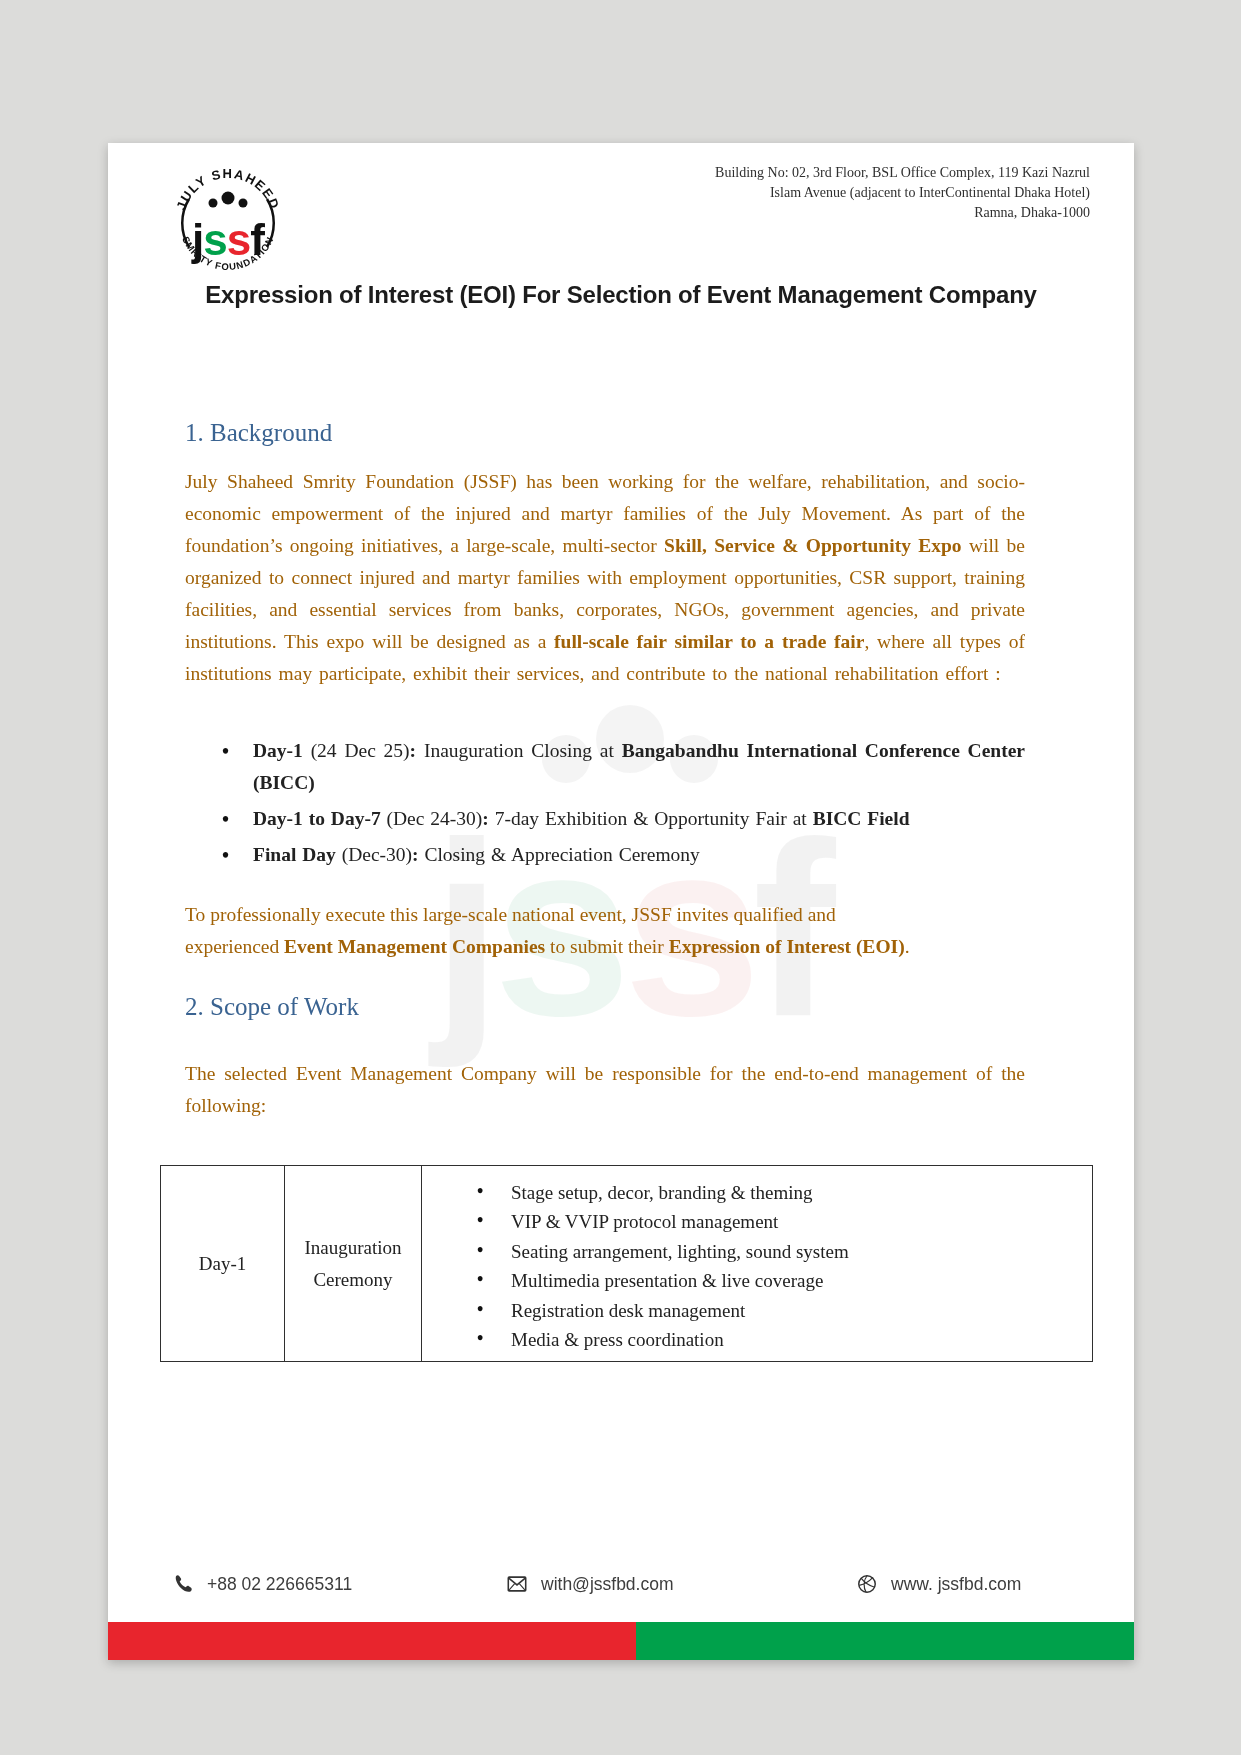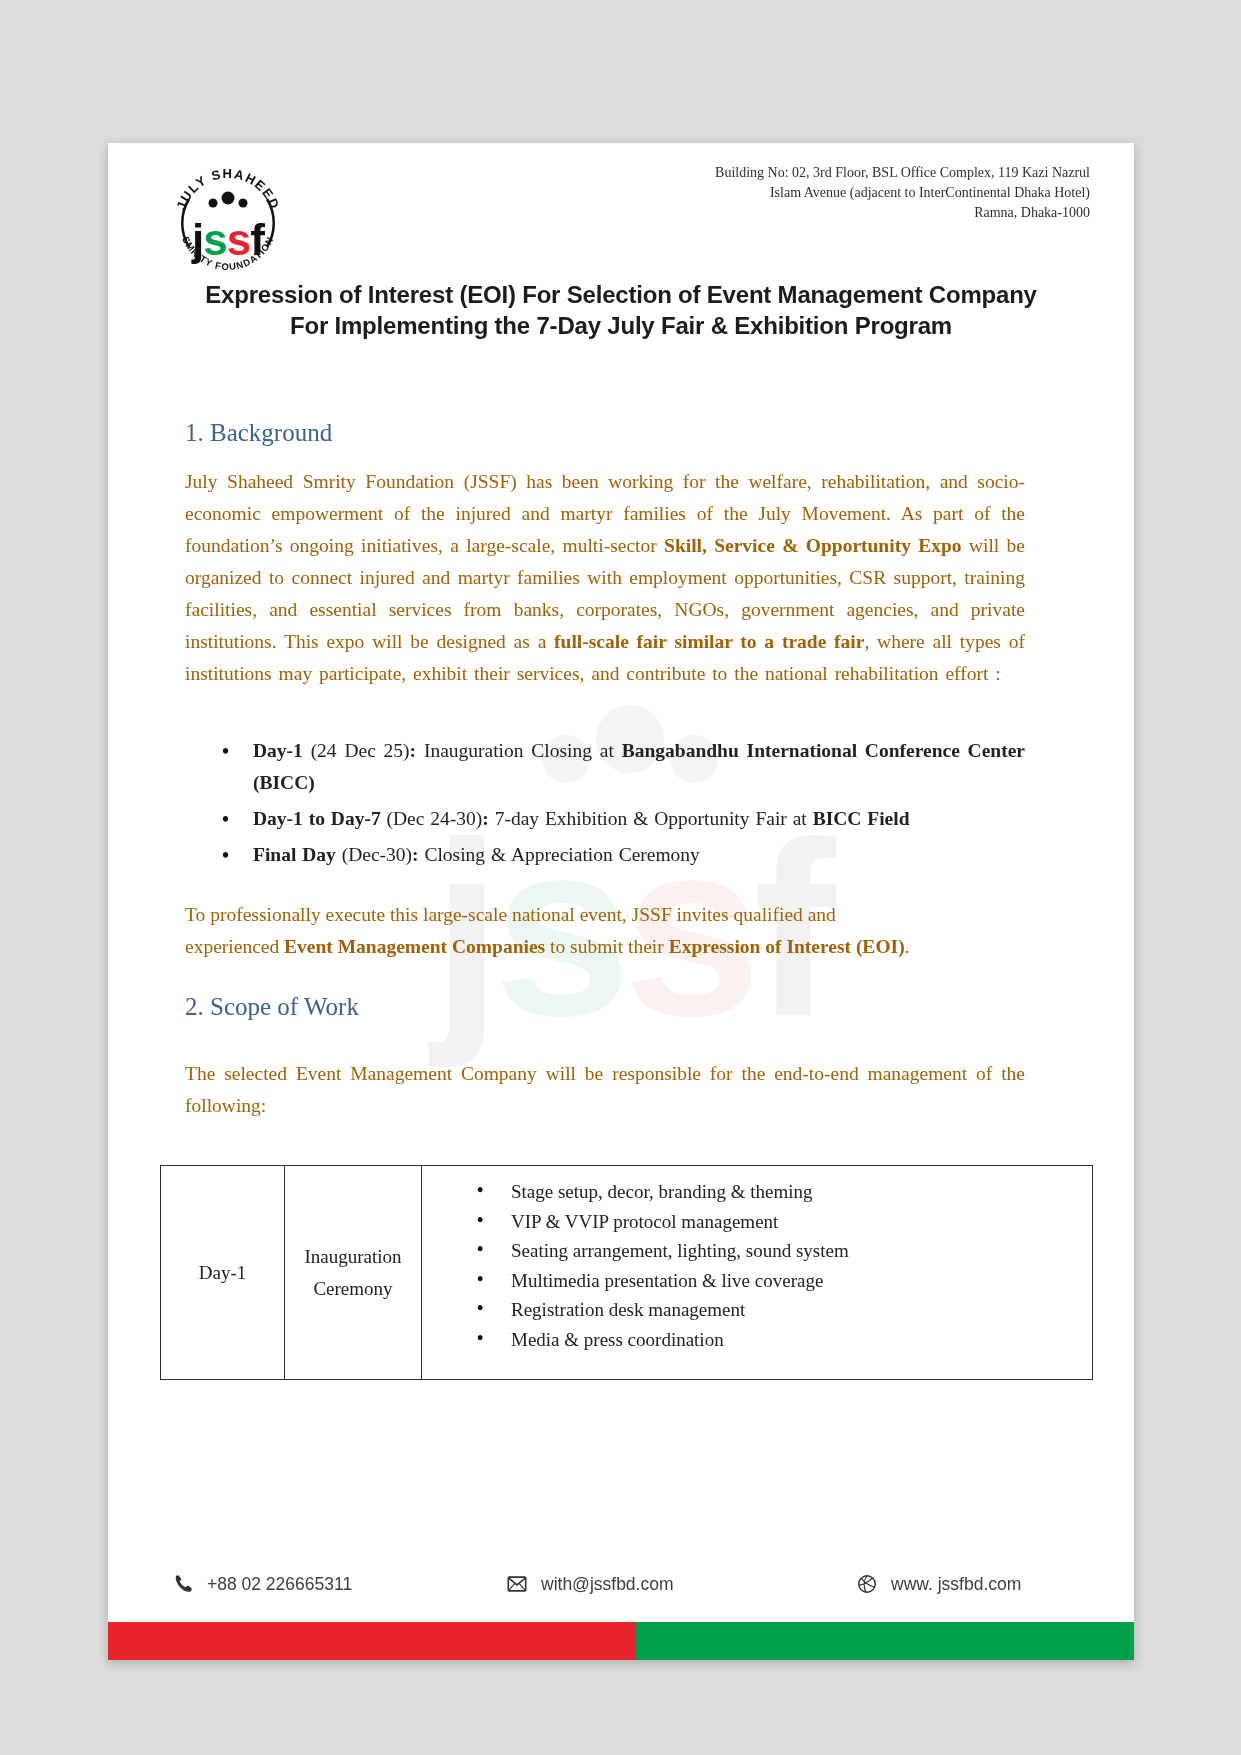--- a/index.html
+++ b/index.html
@@ -54,21 +54,21 @@
   #bg-bullets li::before{content:"\2022";position:absolute;left:-31px;top:0;
     font-weight:bold;font-size:20px;color:#111;}
 
   
   #scope-table{left:52px;top:1022px;width:925px;height:197px;border-collapse:collapse;
     table-layout:fixed;font-size:19px;color:#222;}
   #scope-table td{border:1.5px solid #2f2f2f;vertical-align:middle;}
   #scope-table .col-day{width:121px;text-align:center;}
   #scope-table .col-event{width:136px;text-align:center;line-height:32px;padding:0 0;}
   #scope-table .col-tasks{width:668px;}
-  #scope-table ul{margin:0;padding:10px 8px 24px 88px;list-style:none;line-height:29.5px;}
+  #scope-table ul{margin:0;padding:10px 8px 5px 88px;list-style:none;line-height:29.5px;}
   #scope-table li{position:relative;}
   #scope-table li::before{content:"\2022";position:absolute;left:-34px;top:-1px;
     font-weight:bold;font-size:18px;color:#111;}
 
   
   #footer{left:0;top:1426px;width:100%;height:30px;
     font-family:"Liberation Sans",sans-serif;font-size:17.5px;color:#3d3d3d;}
   .footer-item{position:absolute;display:flex;align-items:center;gap:13px;height:30px;}
   #footer-phone{left:64px;text-align:center;}
   #footer-email{left:398px;}
@@ -116,21 +116,20 @@
   </svg>
 
   <div id="address" class="abs">
     <div>Building No: 02, 3rd Floor, BSL Office Complex, 119 Kazi Nazrul</div>
     <div>Islam Avenue (adjacent to InterContinental Dhaka Hotel)</div>
     <div>Ramna, Dhaka-1000</div>
   </div>
 
   <div id="title" class="abs">
     <div>Expression of Interest (EOI) For Selection of Event Management Company</div>
-    <div>For Implementing the 7-Day July Fair &amp; Exhibition Program</div>
   </div>
 
   <div id="bg-heading" class="abs sec-heading">1. Background</div>
 
   <p id="bg-para1" class="abs body-text"><span>July Shaheed Smrity Foundation (JSSF) has been working for the welfare, rehabilitation, and socio-economic empowerment of the injured and martyr families of the July Movement. As part of the foundation’s ongoing initiatives, a large-scale, multi-sector </span><span class="b">Skill, Service &amp; Opportunity Expo</span><span> will be organized to connect injured and martyr families with employment opportunities, CSR support, training facilities, and essential services from banks, corporates, NGOs, government agencies, and private institutions. This expo will be designed as a </span><span class="b">full-scale fair similar to a trade fair</span><span>, where all types of institutions may participate, exhibit their services, and contribute to the national rehabilitation effort :</span></p>
 
   <ul id="bg-bullets" class="abs">
     <li><span class="b">Day-1</span><span> (24 Dec 25)</span><span class="b">:</span><span> Inauguration Closing at </span><span class="b">Bangabandhu International Conference Center (BICC)</span></li>
     <li><span class="b">Day-1 to Day-7</span><span> (Dec 24-30)</span><span class="b">:</span><span> 7-day Exhibition &amp; Opportunity Fair at </span><span class="b">BICC Field</span></li>
     <li><span class="b">Final Day</span><span> (Dec-30)</span><span class="b">:</span><span> Closing &amp; Appreciation Ceremony</span></li>

